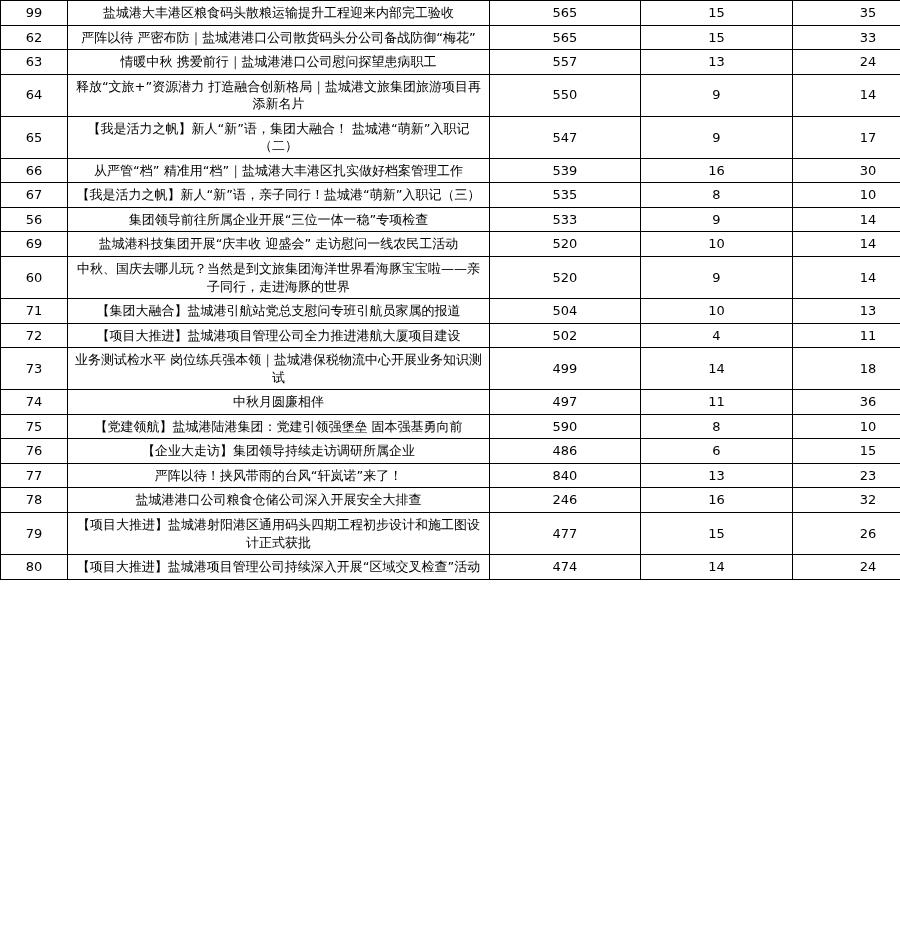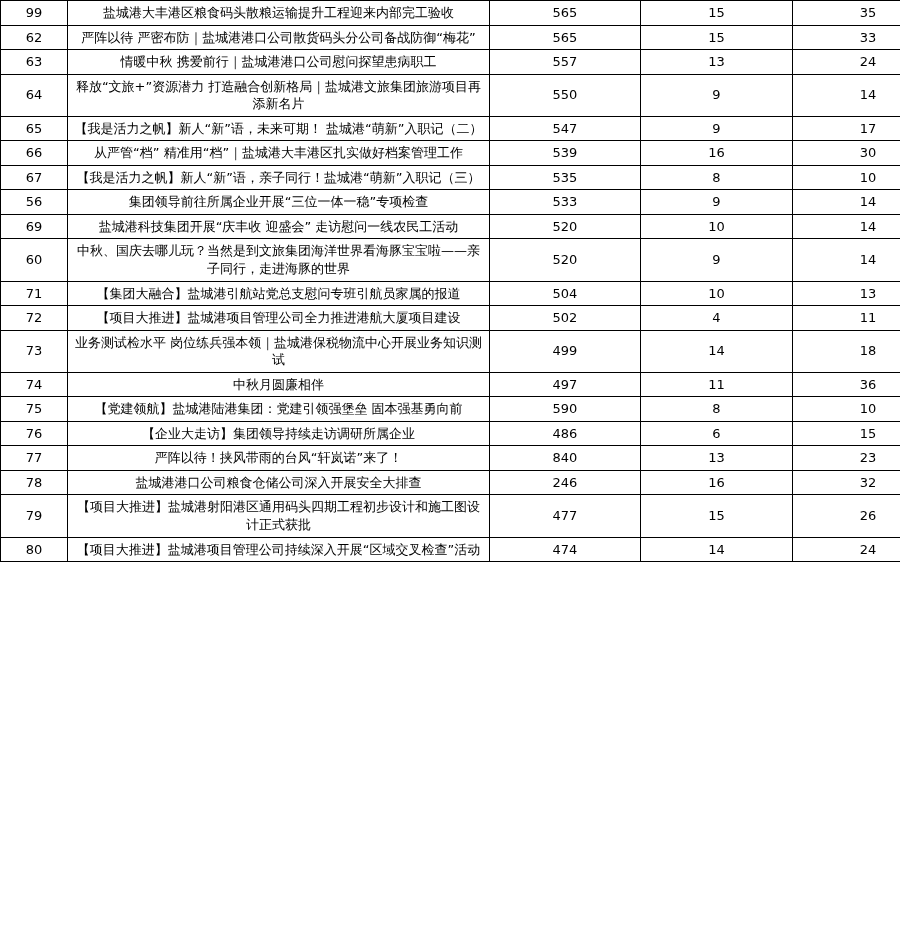--- a/index.html
+++ b/index.html
@@ -74,21 +74,21 @@
     </tr>
     <tr>
       <td class="col-index">64</td>
       <td class="col-title">释放“文旅+”资源潜力 打造融合创新格局｜盐城港文旅集团旅游项目再添新名片</td>
       <td class="col-a">550</td>
       <td class="col-b">9</td>
       <td class="col-c">14</td>
     </tr>
     <tr>
       <td class="col-index">65</td>
-      <td class="col-title">【我是活力之帆】新人“新”语，未来可期！ 盐城港“萌新”入职记（二）</td>
+      <td class="col-title">【我是活力之帆】新人“新”语，集团大融合！ 盐城港“萌新”入职记（二）</td>
       <td class="col-a">547</td>
       <td class="col-b">9</td>
       <td class="col-c">17</td>
     </tr>
     <tr>
       <td class="col-index">66</td>
       <td class="col-title">从严管“档” 精准用“档”｜盐城港大丰港区扎实做好档案管理工作</td>
       <td class="col-a">539</td>
       <td class="col-b">16</td>
       <td class="col-c">30</td>

